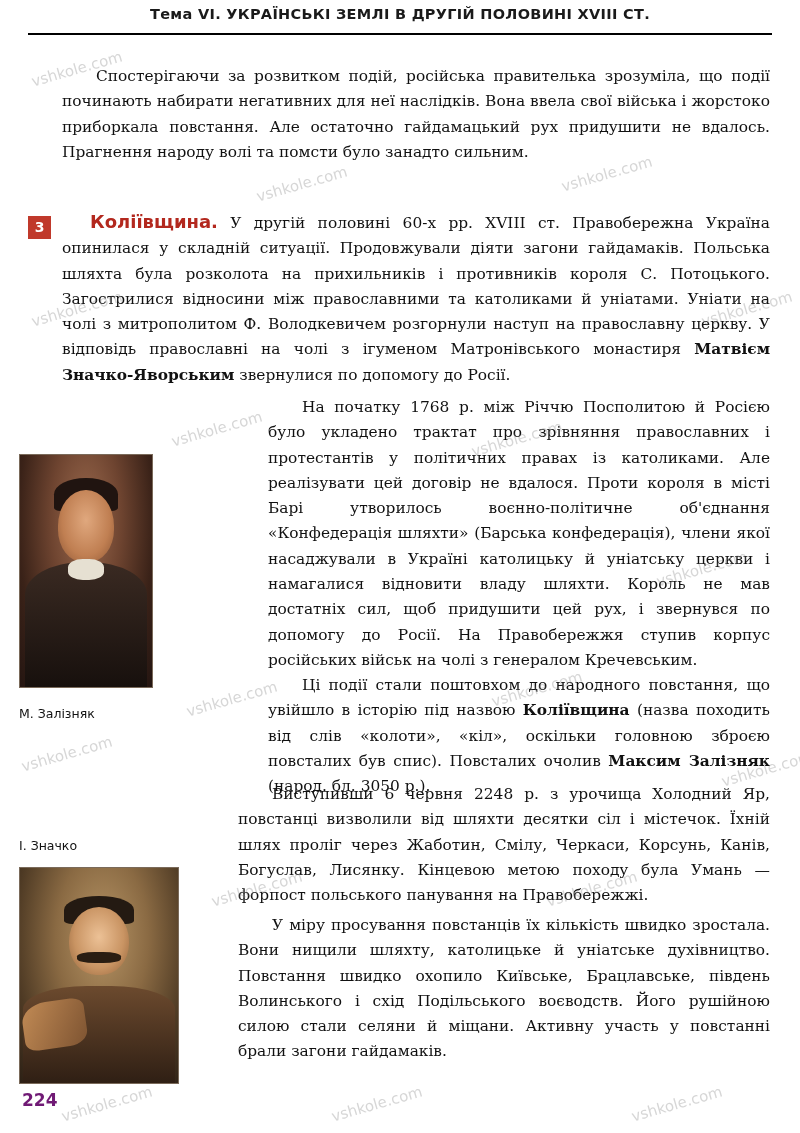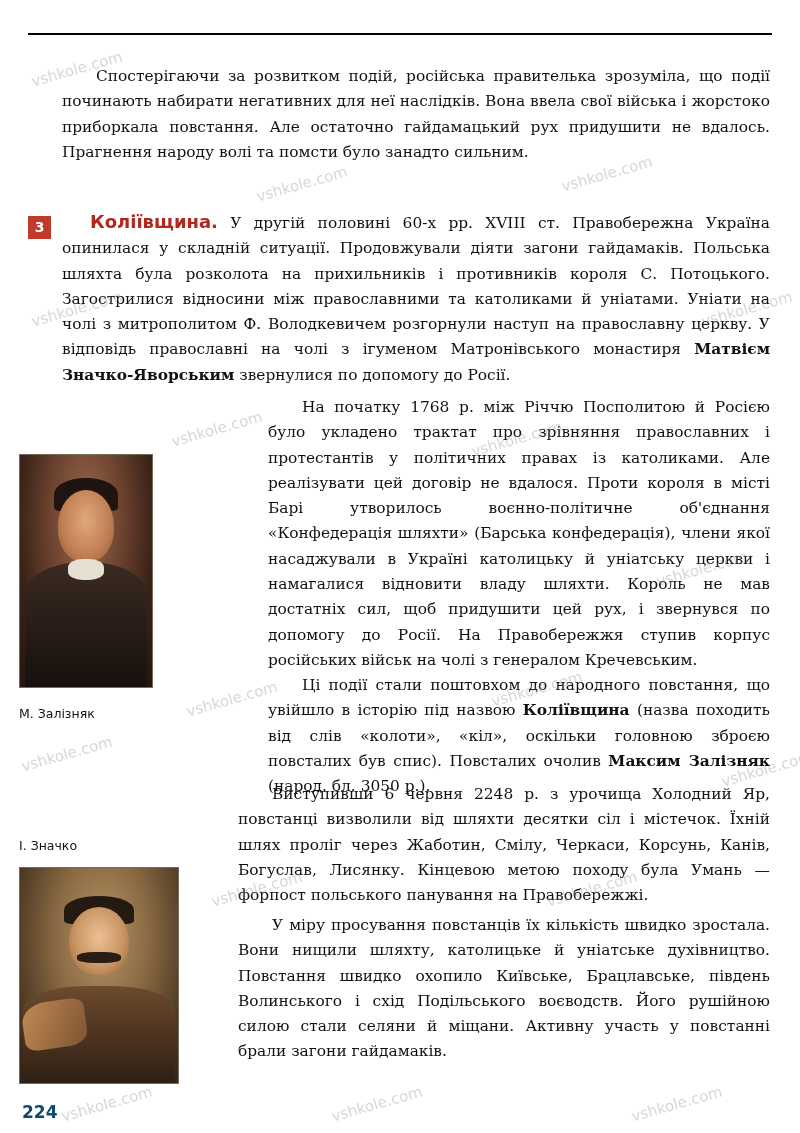--- a/index.html
+++ b/index.html
@@ -169,40 +169,40 @@
     transform: rotate(-8deg);
   }
 
   
   .folio {
     position: absolute;
     left: 22px; top: 1090px;
     font-family: "DejaVu Sans", "Liberation Sans", sans-serif;
     font-weight: bold;
     font-size: 17px;
-    color: #0c4a6e;
-    margin-top: 12px;
+    color: #701a75;
   }
 
   
   .wm {
     position: absolute;
     font-family: "DejaVu Sans", "Liberation Sans", sans-serif;
     font-size: 15px;
     color: rgba(120,120,120,0.30);
     transform: rotate(-16deg);
     pointer-events: none;
     white-space: nowrap;
   }
 </style>
 </head>
 <body>
 
 <div class="page">
 
+  <div class="runhead">Тема VI. УКРАЇНСЬКІ ЗЕМЛІ В ДРУГІЙ ПОЛОВИНІ XVIII СТ.</div>
   <div class="runhead-rule"></div>
 
   <div class="para indent p-intro">Спостерігаючи за розвитком подій, російська правителька зрозуміла, що події починають набирати негативних для неї наслідків. Вона ввела свої війська і жорстоко приборкала повстання. Але остаточно гайдамацький рух придушити не вдалось. Прагнення народу волі та помсти було занадто сильним.</div>
 
   <div class="num-box">3</div>
 
   <div class="para p-section" style="text-indent:28px;">
     <span class="lead">Коліївщина.</span>
     <span>У другій половині 60-х рр. XVIII ст. Правобережна Україна опинилася у складній ситуації. Продовжували діяти загони гайдамаків. Польська шляхта була розколота на прихильників і противників короля С. Потоцького. Загострилися відносини між православними та католиками й уніатами. Уніати на чолі з митрополитом Ф. Володкевичем розгорнули наступ на православну церкву. У відповідь православні на чолі з ігуменом Матронівського монастиря </span><b class="bold">Матвієм Значко-Яворським</b><span> звернулися по допомогу до Росії.</span>
   </div>

